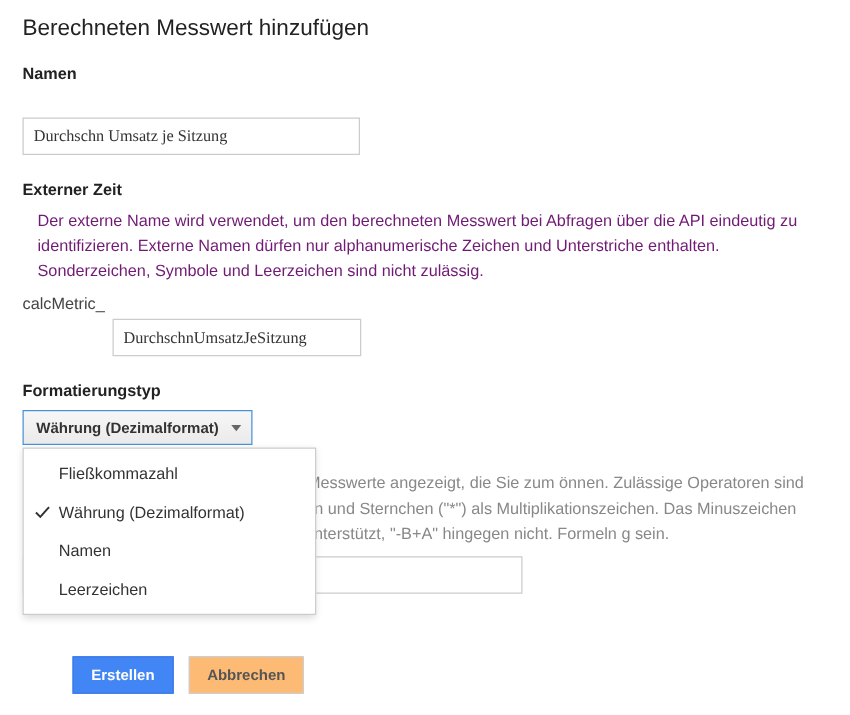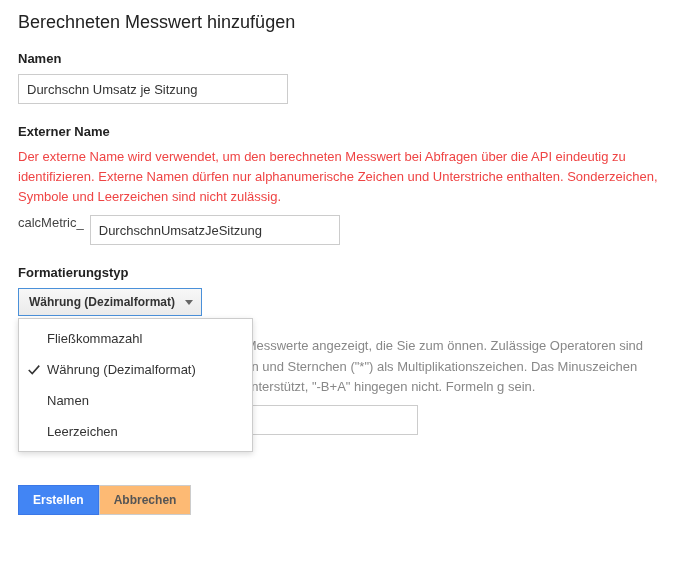--- a/index.html
+++ b/index.html
@@ -22,40 +22,42 @@
       font-size: 13px;
       color: #222;
       margin-bottom: 8px;
     }
     .text-input {
       border: 1px solid #ccc;
       padding: 6px 8px;
       font-size: 13px;
       height: 30px;
       width: 270px;
-      font-family: Liberation Sans, sans-serif;
-      color: #333;
+      font-family: Liberation Serif, serif;
+      color: #333;
+      margin-top: 20px;
     }
     .section { margin-bottom: 20px; }
     .helper-text {
-      color: #ef4444;
+      color: #701a75;
       font-size: 13px;
       line-height: 1.55;
       margin-bottom: 8px;
+      margin-left: 12px;
     }
     .prefix-row {
       display: flex;
       align-items: flex-start;
       gap: 6px;
     }
     .prefix-text {
       color: #444;
       font-size: 13px;
     }
-    .ext-name-input { width: 250px; }
+    .ext-name-input { width: 199px; }
     .dropdown-wrap {
       position: relative;
       display: inline-block;
     }
     .dropdown-button {
       display: inline-flex;
       align-items: center;
       justify-content: space-between;
       gap: 10px;
       border: 1px solid #4a90d9;
@@ -114,20 +116,22 @@
     .formula-input {
       width: 400px;
       height: 30px;
       border: 1px solid #ccc;
       padding: 6px 8px;
       font-size: 13px;
     }
     .button-row {
       margin-top: 50px;
       display: flex;
+      gap: 12px;
+      margin-left: 40px;
     }
     .btn {
       height: 30px;
       padding: 0 14px;
       font-size: 12px;
       font-weight: bold;
       border: 1px solid #ccc;
       cursor: pointer;
       font-family: Arial, sans-serif;
     }
@@ -145,21 +149,21 @@
 <body>
 
 <h1 class="page-title">Berechneten Messwert hinzufügen</h1>
 
 <div class="section">
   <div class="field-label">Namen</div>
   <input type="text" class="text-input" value="Durchschn Umsatz je Sitzung" style="">
 </div>
 
 <div class="section">
-  <div class="field-label">Externer Name</div>
+  <div class="field-label">Externer Zeit</div>
   <div class="helper-text">Der externe Name wird verwendet, um den berechneten Messwert bei Abfragen über die API eindeutig zu identifizieren. Externe Namen dürfen nur alphanumerische Zeichen und Unterstriche enthalten. Sonderzeichen, Symbole und Leerzeichen sind nicht zulässig.</div>
   <div class="prefix-row">
     <span class="prefix-text">calcMetric_</span>
     <input type="text" class="text-input ext-name-input" value="DurchschnUmsatzJeSitzung" style="">
   </div>
 </div>
 
 <div class="section">
   <div class="field-label">Formatierungstyp</div>
   <div class="dropdown-wrap">

